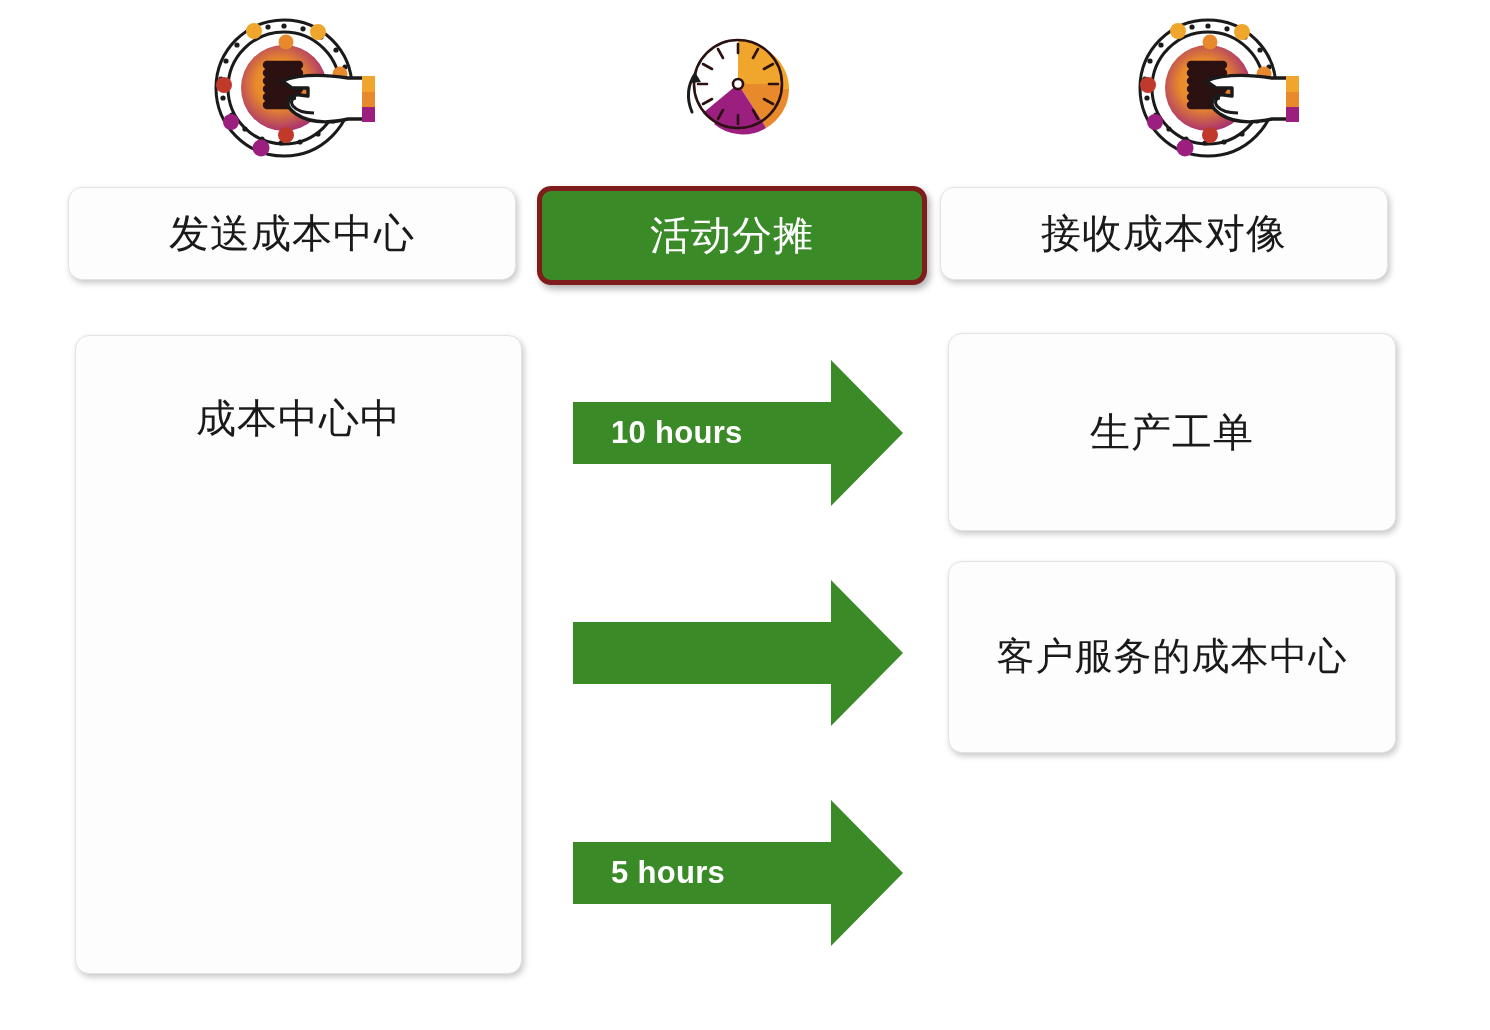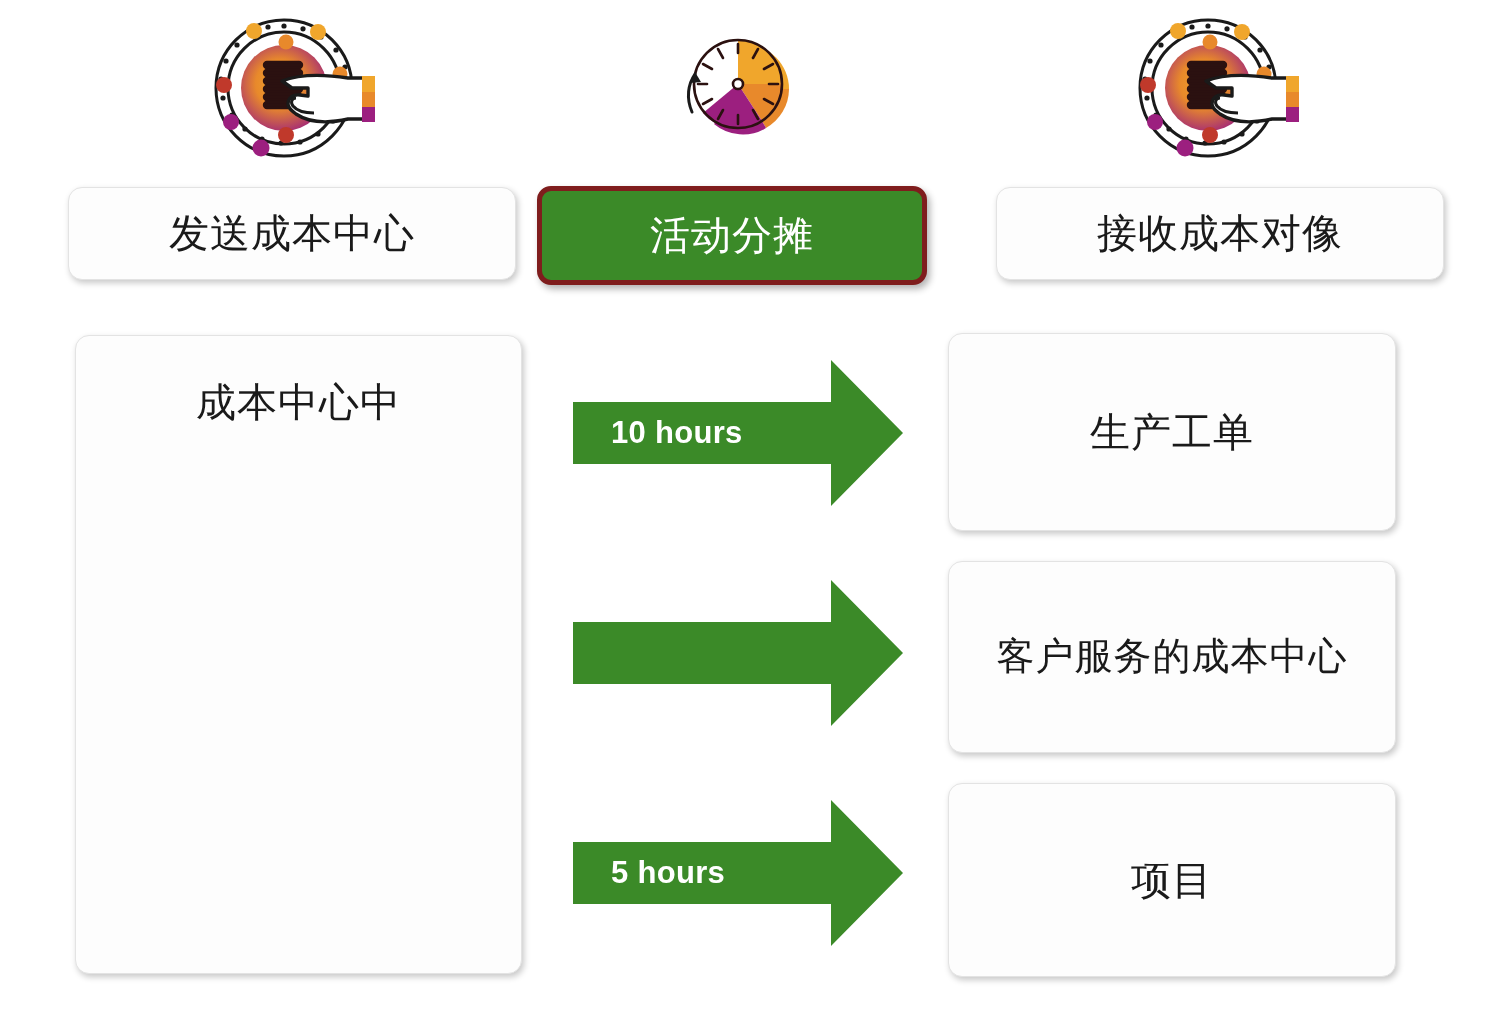--- a/index.html
+++ b/index.html
@@ -52,25 +52,25 @@
     font-weight: 400;
     font-family: "Liberation Sans", "DejaVu Sans", sans-serif;
   }
 
   
   .hdr-left  { left: 68px;  top: 187px; width: 448px; height: 93px; }
   .hdr-mid   { left: 537px; top: 186px; width: 390px; height: 99px;
                background: #3b8a28; border: 5px solid #7f1d1d;
                box-shadow: 3px 4px 7px rgba(0,0,0,0.30); }
   .hdr-mid .card-text { color: #ffffff; }
-  .hdr-right { left: 996px; top: 187px; width: 448px; height: 93px; }
+  .hdr-right { left: 940px; top: 187px; width: 448px; height: 93px; }
 
   
   .body-left  { left: 75px;  top: 335px; width: 447px; height: 639px; align-items: flex-start; }
-  .body-left .card-text { margin-top: 38px; width: 100%; }
+  .body-left .card-text { margin-top: 54px; width: 100%; }
 
   .obj-1 { left: 948px; top: 333px; width: 448px; height: 198px; }
   .obj-2 { left: 948px; top: 561px; width: 448px; height: 192px; }
   .obj-3 { left: 948px; top: 783px; width: 448px; height: 194px; }
   .obj-2 .card-text { font-size: 38px; }
 
   
   .arrow {
     position: absolute;
     width: 330px;
@@ -288,17 +288,14 @@
   </div>
 
   <div class="card obj-2">
     <span class="card-text">客户服务的成本中心</span>
   </div>
 
   <div class="card obj-1">
     <span class="card-text">生产工单</span>
   </div>
 
-  <div class="card obj-3">
-    <span class="card-text">项目</span>
-  </div>
 
 </div>
 
 </body></html>

